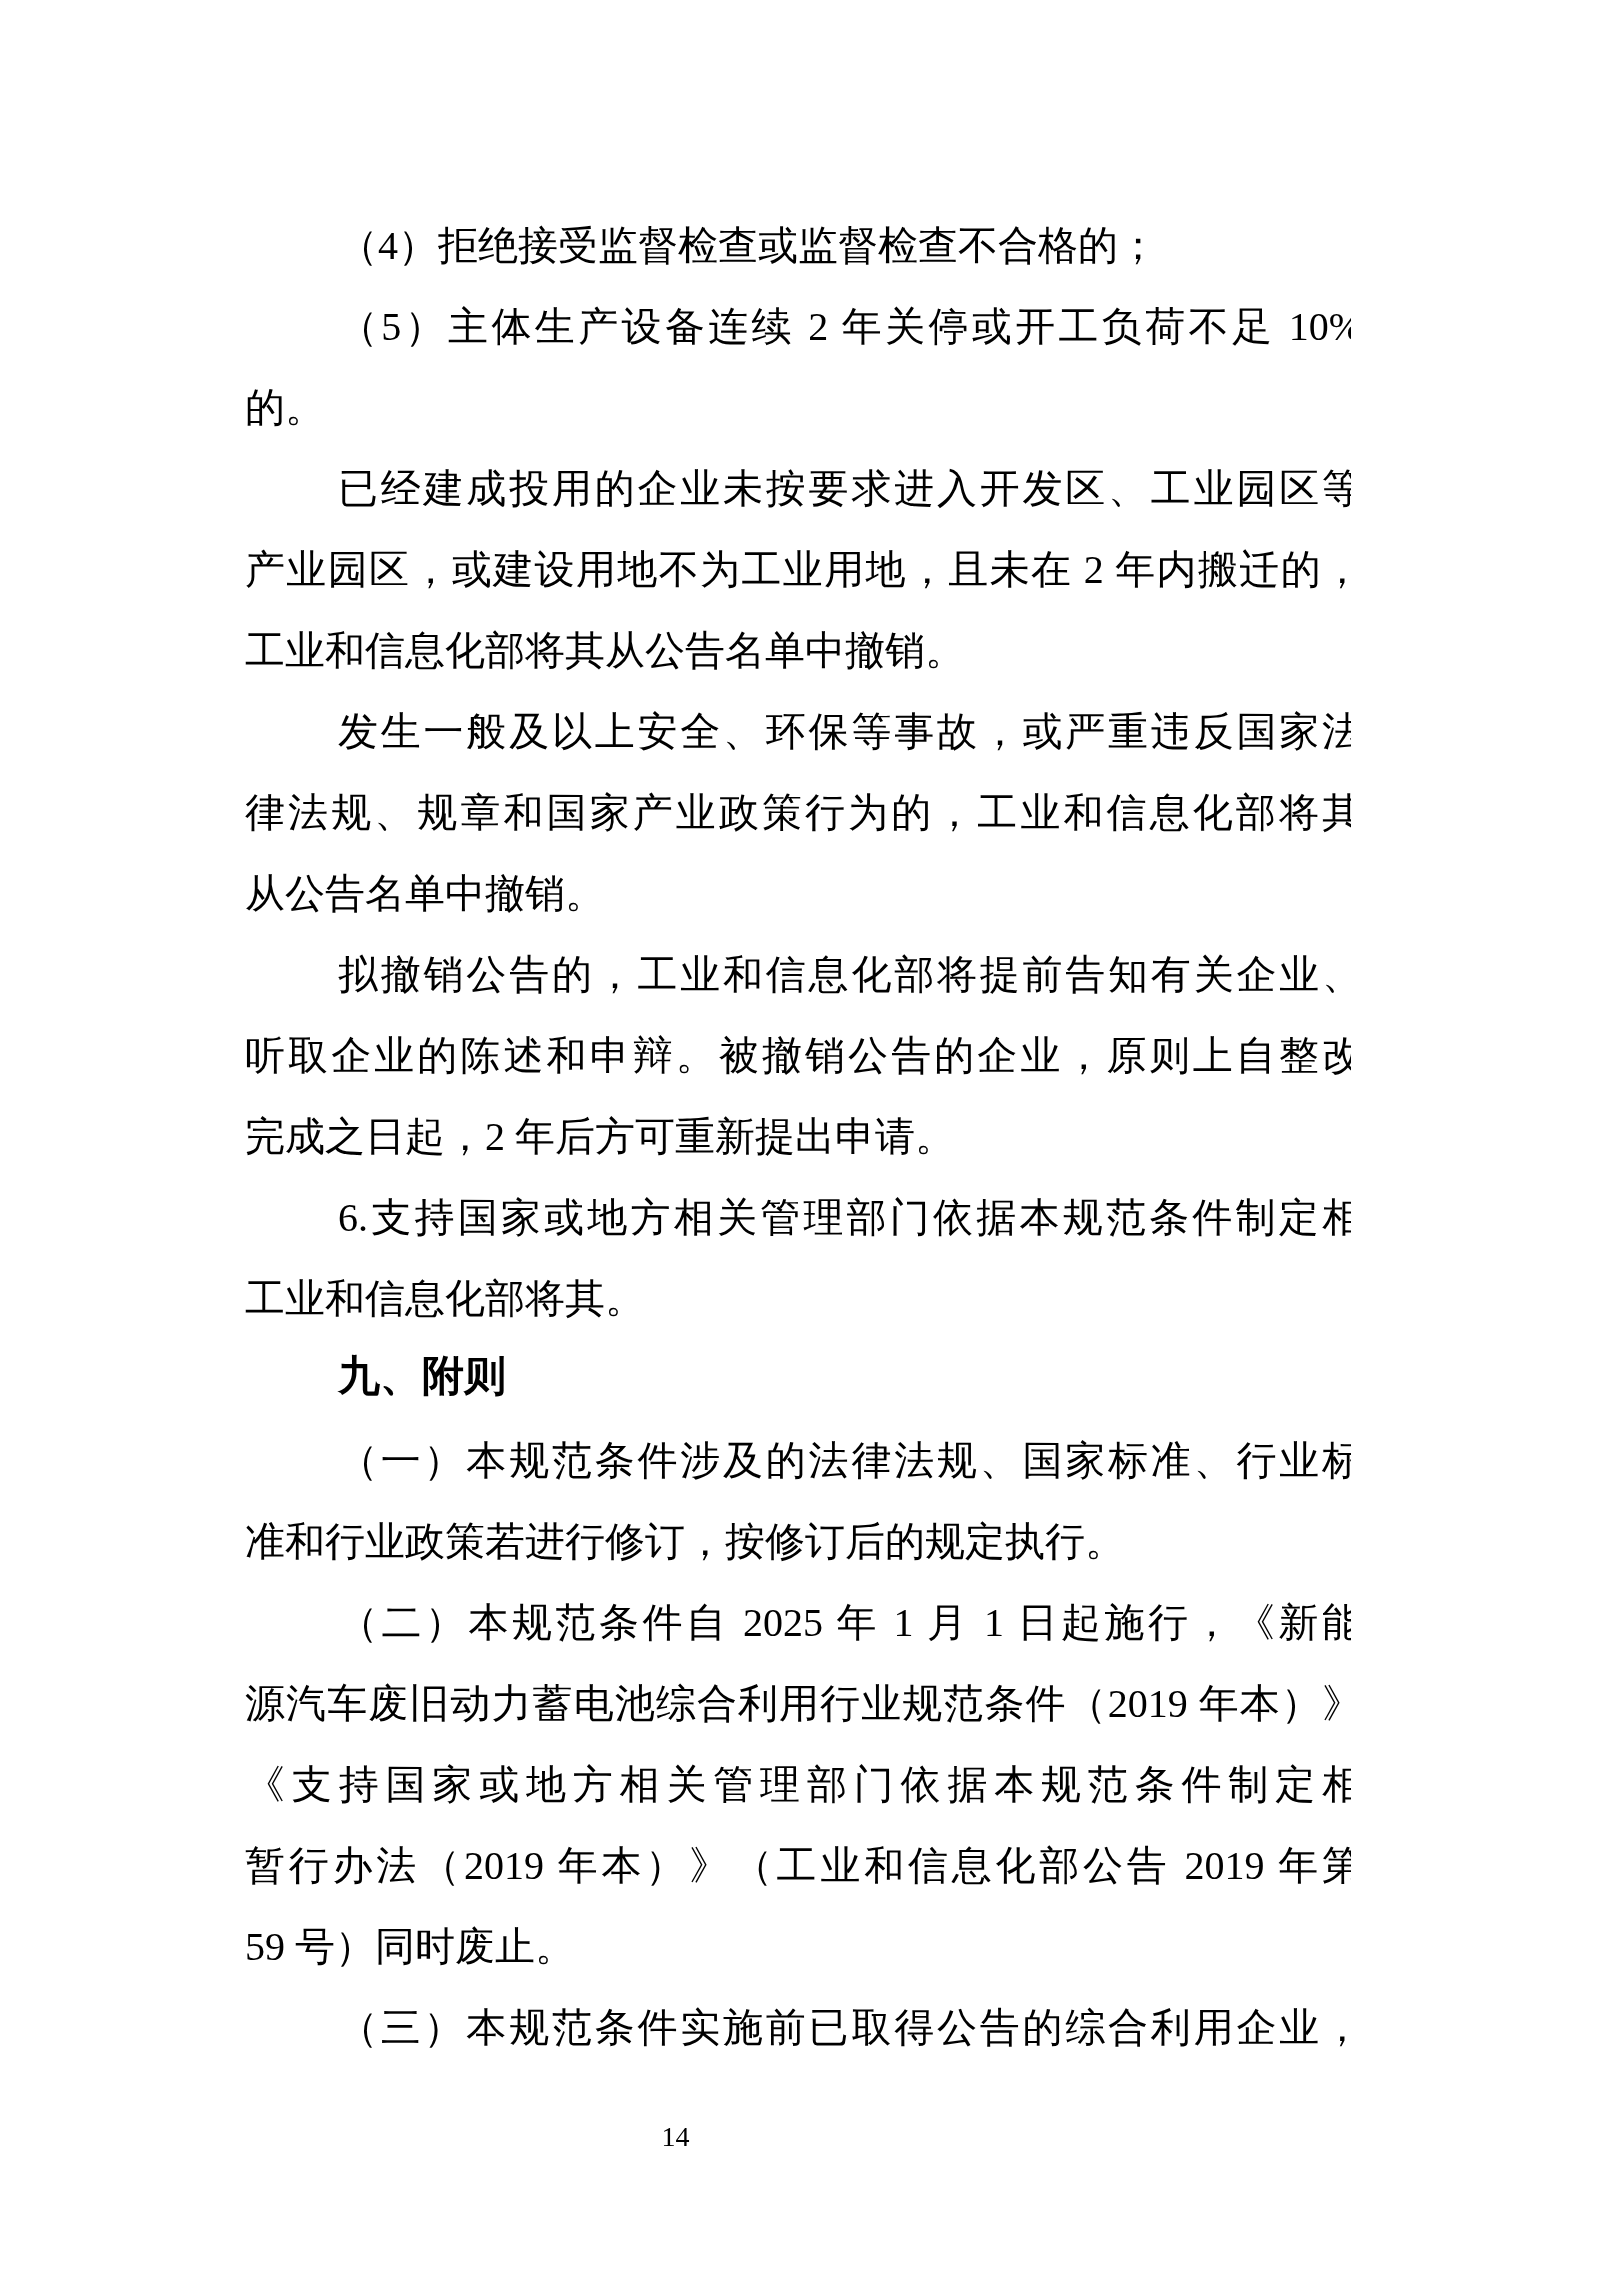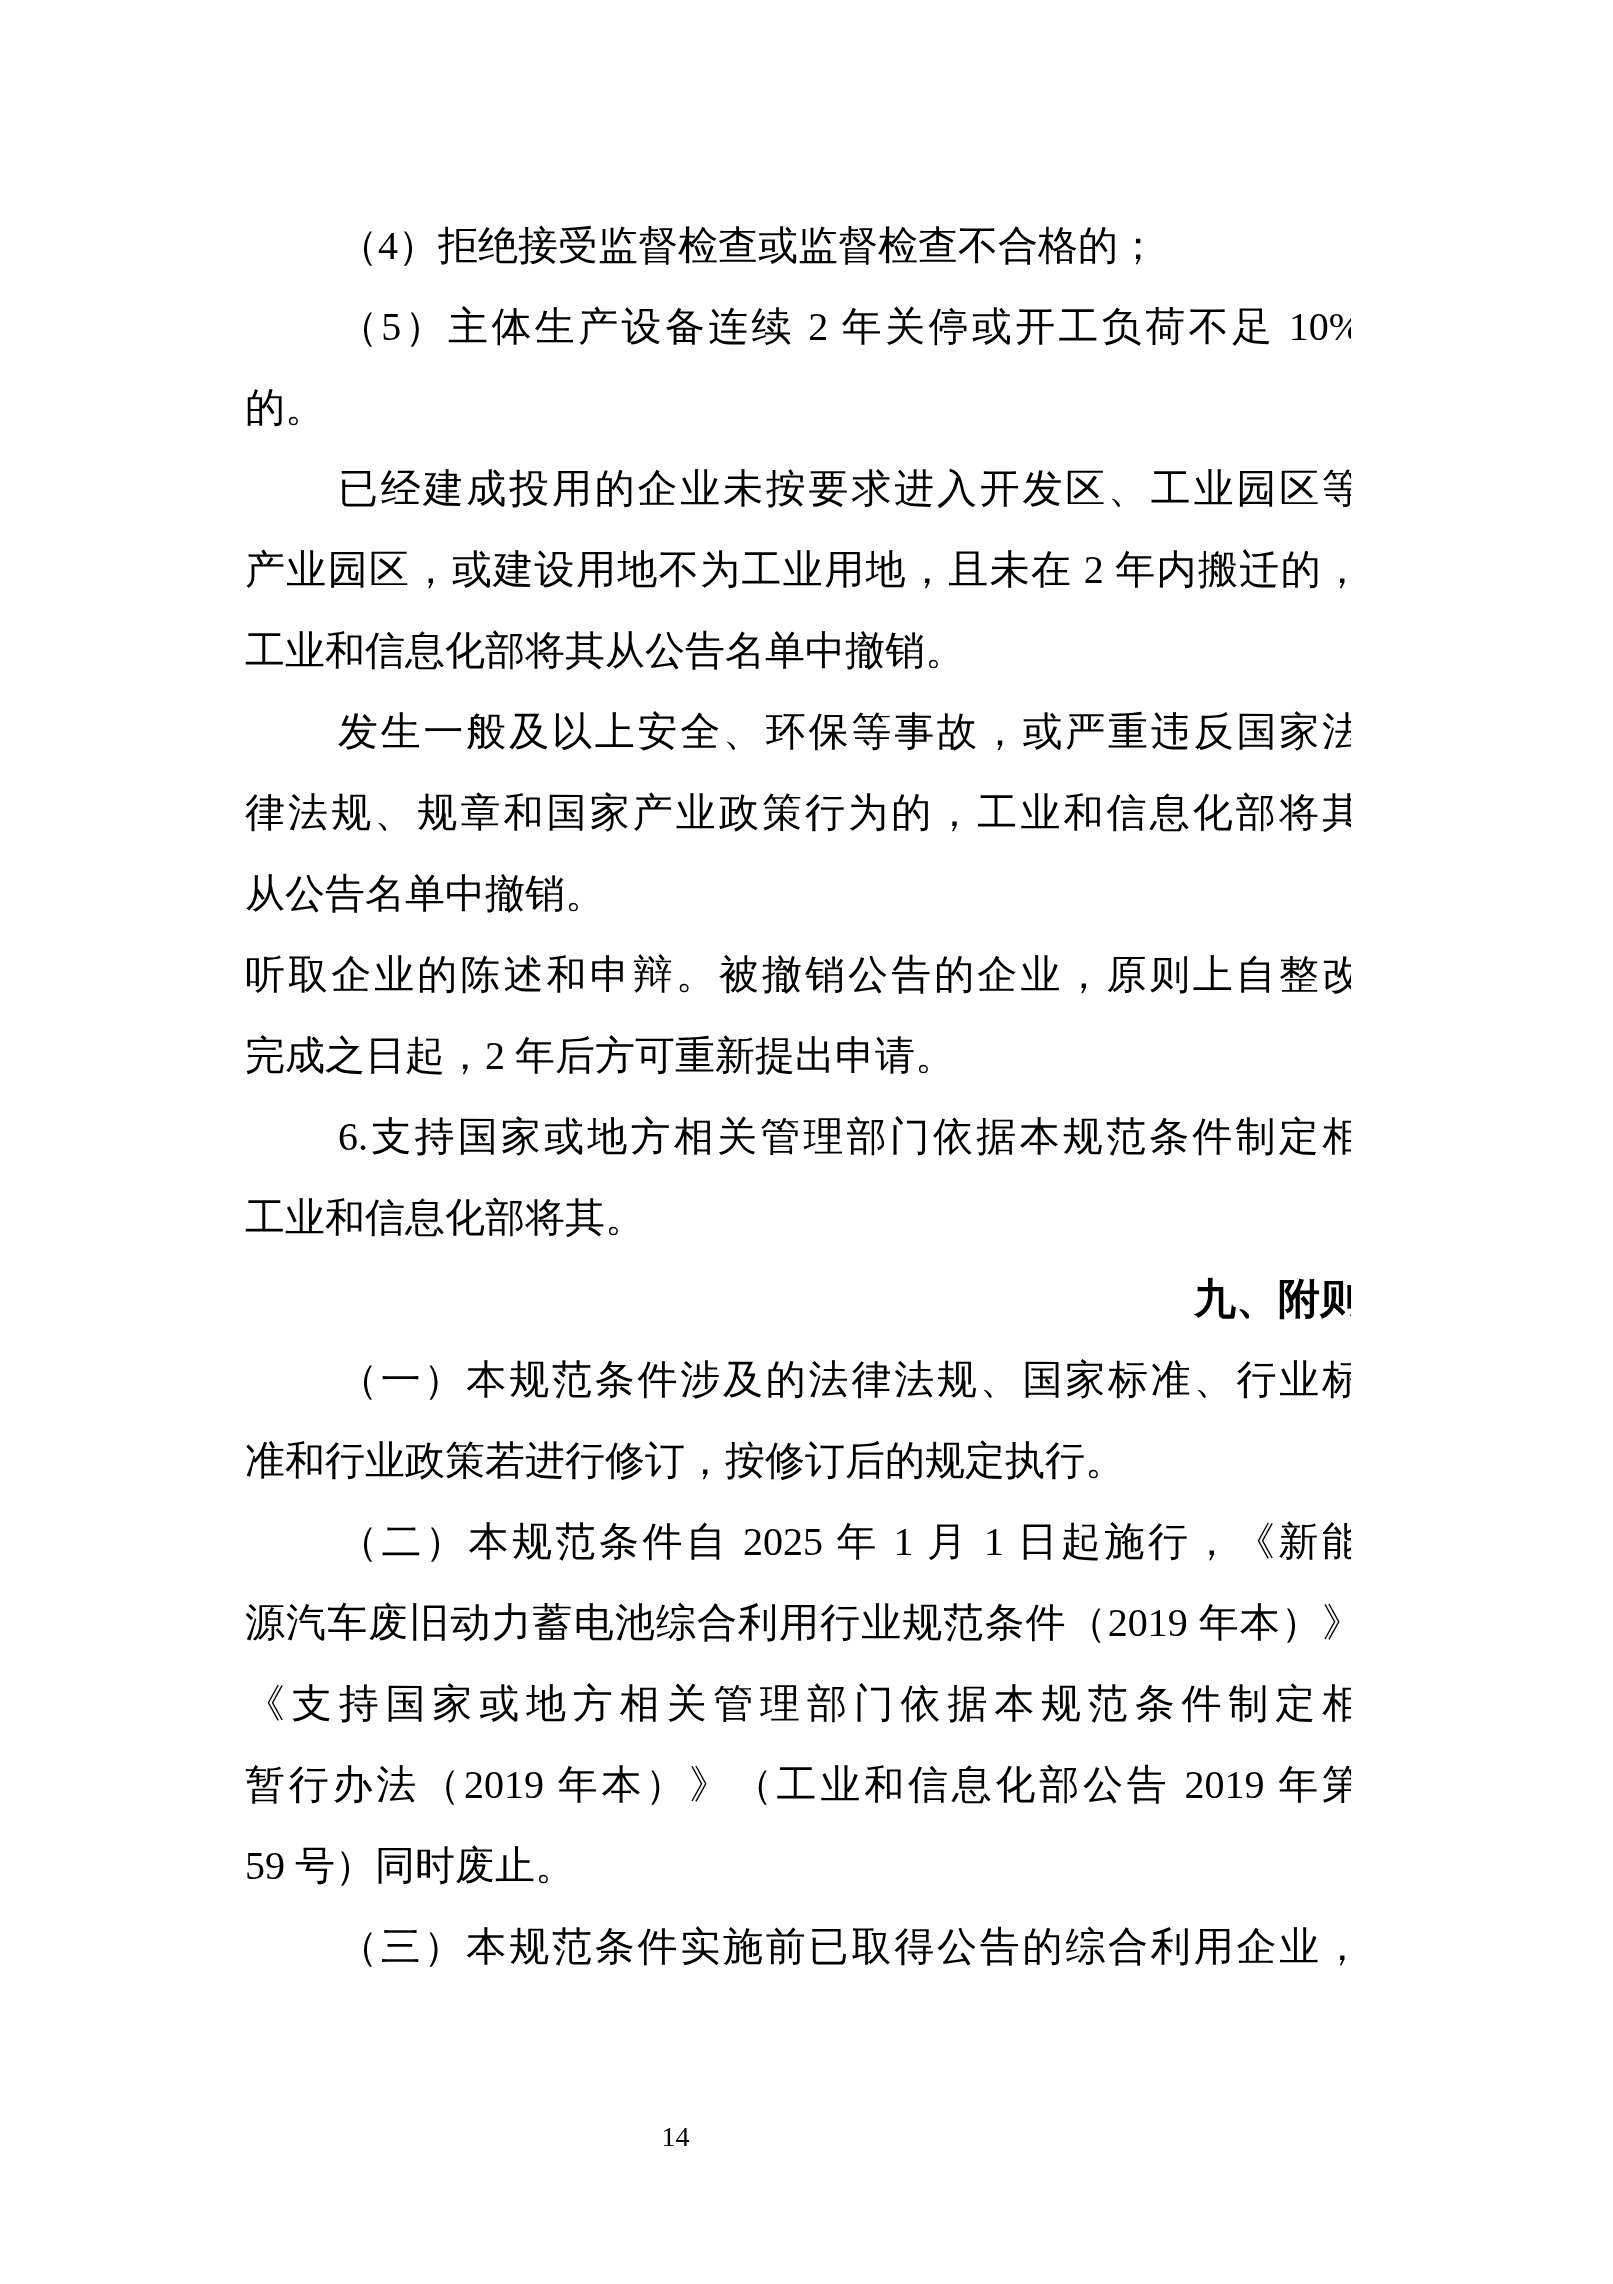--- a/index.html
+++ b/index.html
@@ -33,24 +33,23 @@
   }
   .line.indent {
     padding-left: 93px;
   }
   .line.justify {
     text-align: justify;
     text-align-last: justify;
     text-justify: inter-character;
   }
   .line.heading {
-    font-family: Liberation Sans, sans-serif;
+    font-family: Liberation Mono, monospace;
     font-weight: 700;
     font-size: 42px;
-    text-align: right;
   }
   .page-number {
     position: absolute;
     left: 0;
     right: 0;
     top: 2120px;
     text-align: center;
     font-size: 28px;
     line-height: 33px;
     font-family: Liberation Serif, serif;
@@ -65,20 +64,21 @@
 
   <div class="line indent">（4）拒绝接受监督检查或监督检查不合格的；</div>
       <div class="line indent justify">（5）主体生产设备连续 2 年关停或开工负荷不足 10%</div>
       <div class="line">的。</div>
       <div class="line indent justify">已经建成投用的企业未按要求进入开发区、工业园区等</div>
       <div class="line justify">产业园区，或建设用地不为工业用地，且未在 2 年内搬迁的，</div>
       <div class="line">工业和信息化部将其从公告名单中撤销。</div>
       <div class="line indent justify">发生一般及以上安全、环保等事故，或严重违反国家法</div>
       <div class="line justify">律法规、规章和国家产业政策行为的，工业和信息化部将其</div>
       <div class="line">从公告名单中撤销。</div>
+      <div class="line indent justify">拟撤销公告的，工业和信息化部将提前告知有关企业、</div>
       <div class="line justify">听取企业的陈述和申辩。被撤销公告的企业，原则上自整改</div>
       <div class="line">完成之日起，2 年后方可重新提出申请。</div>
       <div class="line indent justify">6.支持国家或地方相关管理部门依据本规范条件制定相</div>
       <div class="line">工业和信息化部将其。</div>
       <div class="line indent heading">九、附则</div>
       <div class="line indent justify">（一）本规范条件涉及的法律法规、国家标准、行业标</div>
       <div class="line">准和行业政策若进行修订，按修订后的规定执行。</div>
       <div class="line indent justify">（二）本规范条件自 2025 年 1 月 1 日起施行，《新能</div>
       <div class="line justify">源汽车废旧动力蓄电池综合利用行业规范条件（2019 年本）》</div>
       <div class="line justify">《支持国家或地方相关管理部门依据本规范条件制定相</div>

